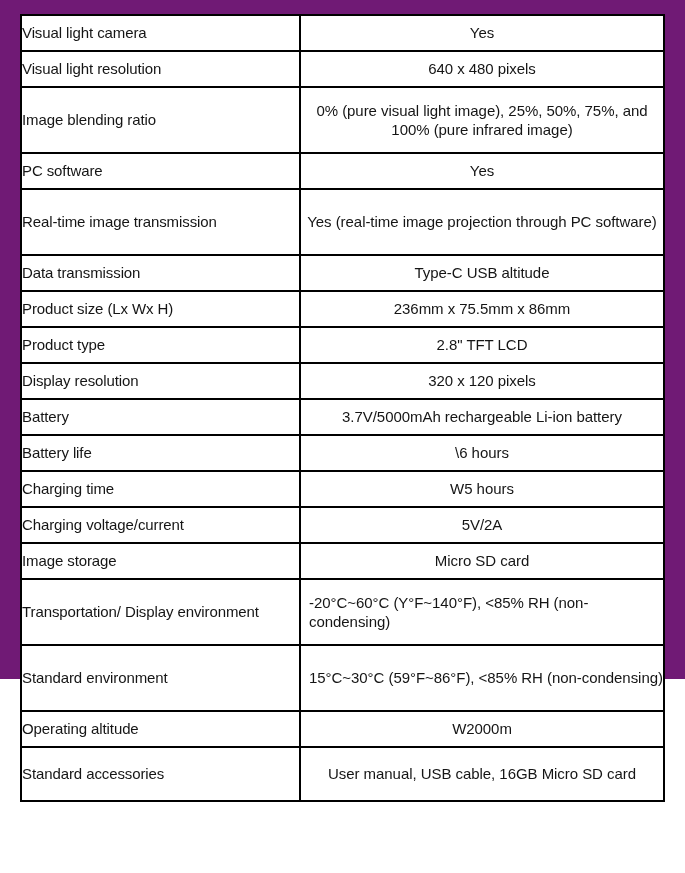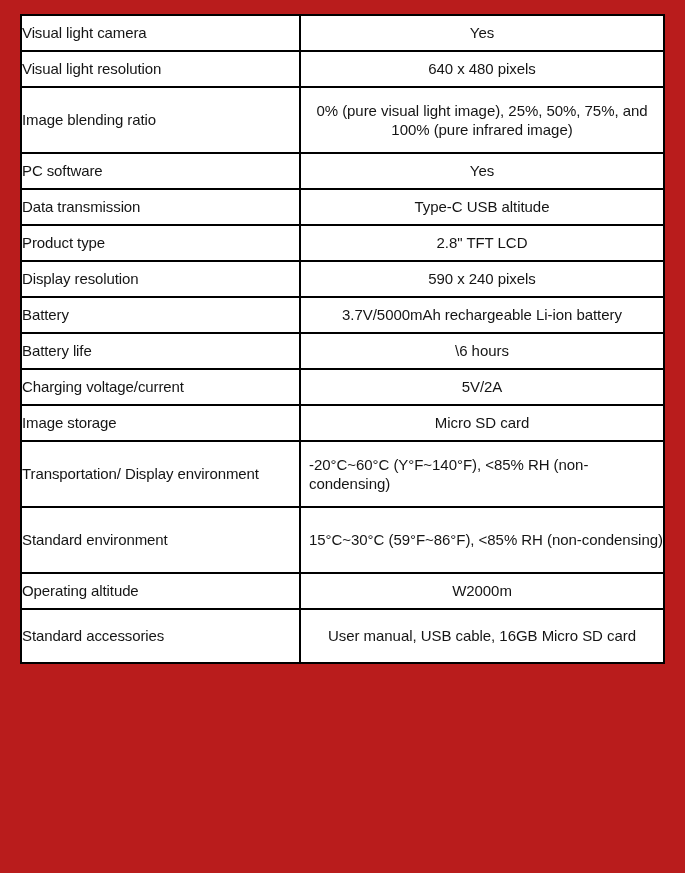--- a/index.html
+++ b/index.html
@@ -12,22 +12,22 @@
     height: 873px;
     background: #ffffff;
     font-family: "Liberation Sans", sans-serif;
     color: #000000;
     overflow: hidden;
   }
 
   #spec-sheet {
     position: relative;
     width: 685px;
-    height: 873px;
-    background: #b91c1c;
+    height: 679px;
+    background: #701a75;
   }
 
   table.spec-table {
     position: absolute;
     left: 20px;
     top: 14px;
     width: 639px;
     border-collapse: collapse;
     table-layout: fixed;
     background: #ffffff;
@@ -104,58 +104,82 @@
           </td>
         </tr>
         <tr class="h-std">
           <td class="label-cell">
             <span class="cell-text">PC software</span>
           </td>
           <td class="value-cell">
             <span class="cell-text">Yes</span>
           </td>
         </tr>
+        <tr class="h-tall">
+          <td class="label-cell">
+            <span class="cell-text">Real-time image transmission</span>
+          </td>
+          <td class="value-cell">
+            <span class="cell-text">Yes (real-time image projection through PC software)</span>
+          </td>
+        </tr>
         <tr class="h-std">
           <td class="label-cell">
             <span class="cell-text">Data transmission</span>
           </td>
           <td class="value-cell">
             <span class="cell-text">Type-C USB altitude</span>
           </td>
         </tr>
         <tr class="h-std">
           <td class="label-cell">
+            <span class="cell-text">Product size (Lx Wx H)</span>
+          </td>
+          <td class="value-cell">
+            <span class="cell-text">236mm x 75.5mm x 86mm</span>
+          </td>
+        </tr>
+        <tr class="h-std">
+          <td class="label-cell">
             <span class="cell-text">Product type</span>
           </td>
           <td class="value-cell">
             <span class="cell-text">2.8" TFT LCD</span>
           </td>
         </tr>
         <tr class="h-std">
           <td class="label-cell">
             <span class="cell-text">Display resolution</span>
           </td>
           <td class="value-cell">
-            <span class="cell-text">590 x 240 pixels</span>
+            <span class="cell-text">320 x 120 pixels</span>
           </td>
         </tr>
         <tr class="h-std">
           <td class="label-cell">
             <span class="cell-text">Battery</span>
           </td>
           <td class="value-cell">
             <span class="cell-text">3.7V/5000mAh rechargeable Li-ion battery</span>
           </td>
         </tr>
         <tr class="h-std">
           <td class="label-cell">
             <span class="cell-text">Battery life</span>
           </td>
           <td class="value-cell">
             <span class="cell-text">\6 hours</span>
+          </td>
+        </tr>
+        <tr class="h-std">
+          <td class="label-cell">
+            <span class="cell-text">Charging time</span>
+          </td>
+          <td class="value-cell">
+            <span class="cell-text">W5 hours</span>
           </td>
         </tr>
         <tr class="h-std">
           <td class="label-cell">
             <span class="cell-text">Charging voltage/current</span>
           </td>
           <td class="value-cell">
             <span class="cell-text">5V/2A</span>
           </td>
         </tr>

